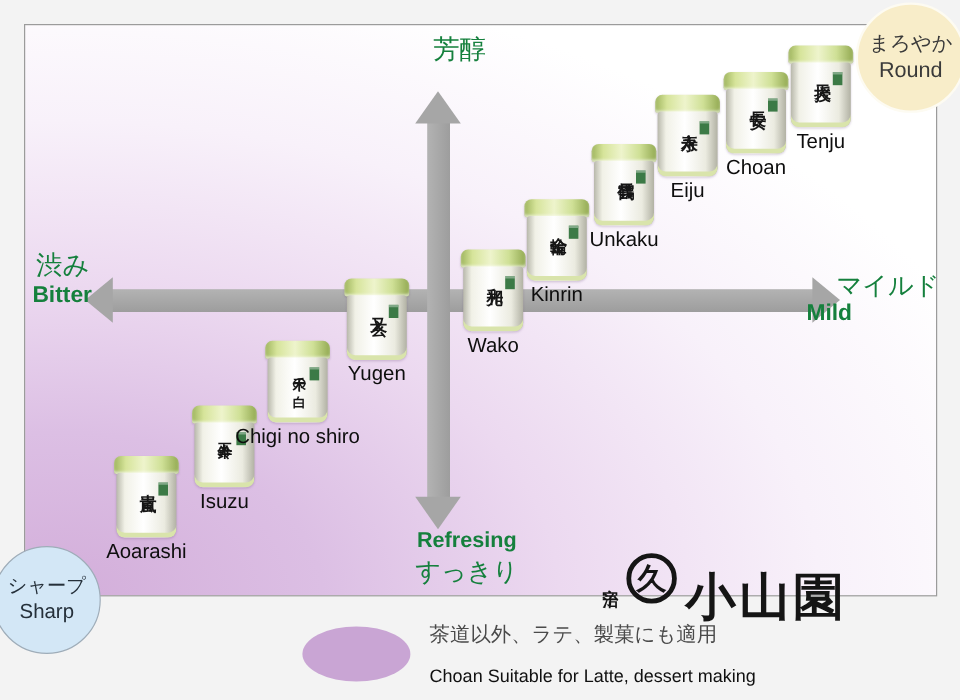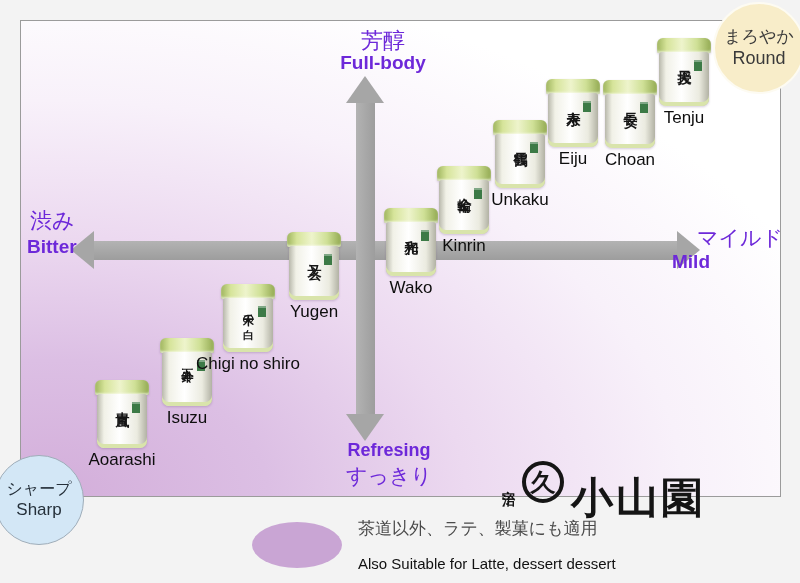--- a/index.html
+++ b/index.html
@@ -19,21 +19,21 @@
   .arrow-part { position:absolute; z-index:1; }
   .h-shaft { left:93px; top:241px; width:585px; height:19px; background:linear-gradient(#b3b3b3,#9d9d9d); }
   .v-shaft { left:356px; top:102px; width:19px; height:318px; background:linear-gradient(90deg,#b3b3b3,#9d9d9d); }
   .head { width:0; height:0; }
   .head-left  { left:71px; top:231px; border-top:19px solid transparent; border-bottom:19px solid transparent; border-right:23px solid #a6a6a6; }
   .head-right { left:677px; top:231px; border-top:19px solid transparent; border-bottom:19px solid transparent; border-left:23px solid #a6a6a6; }
   .head-up    { left:346px; top:76px;  border-left:19px solid transparent; border-right:19px solid transparent; border-bottom:27px solid #a6a6a6; }
   .head-down  { left:346px; top:414px; border-left:19px solid transparent; border-right:19px solid transparent; border-top:27px solid #a6a6a6; }
 
   
-  .axis-label { position:absolute; z-index:2; color:#6d28d9; white-space:nowrap; }
+  .axis-label { position:absolute; z-index:2; color:#15803d; white-space:nowrap; }
   .jp-big { font-size:22px; }
   .en-bold { font-size:19px; font-weight:bold; }
   .lbl-top-jp   { left:383px; top:26px;  transform:translateX(-50%); }
   .lbl-top-en   { left:383px; top:52px;  transform:translateX(-50%); }
   .lbl-left-jp  { left:30px;  top:206px; }
   .lbl-left-en  { left:27px;  top:236px; }
   .lbl-right-jp { left:697px; top:224px; font-size:21px; }
   .lbl-right-en { left:672px; top:251px; }
   .lbl-bot-en   { left:389px; top:440px; transform:translateX(-50%); font-size:18px; }
   .lbl-bot-jp   { left:389px; top:462px; transform:translateX(-50%); font-size:21px; }
@@ -94,21 +94,20 @@
   <div class="chart-box"></div>
 
   <div class="arrow-part h-shaft"></div>
   <div class="arrow-part v-shaft"></div>
   <div class="arrow-part head head-left"></div>
   <div class="arrow-part head head-right"></div>
   <div class="arrow-part head head-up"></div>
   <div class="arrow-part head head-down"></div>
 
   <div class="axis-label jp-big lbl-top-jp">芳醇</div>
-  <div class="axis-label en-bold lbl-top-en">Full-body</div>
   <div class="axis-label jp-big lbl-left-jp">渋み</div>
   <div class="axis-label en-bold lbl-left-en">Bitter</div>
   <div class="axis-label lbl-right-jp">マイルド</div>
   <div class="axis-label en-bold lbl-right-en">Mild</div>
   <div class="axis-label en-bold lbl-bot-en">Refresing</div>
   <div class="axis-label jp-big lbl-bot-jp">すっきり</div>
 
   <div class="corner-circle round-circle">
     <span class="c-jp">まろやか</span>
     <span class="c-en">Round</span>
@@ -200,21 +199,21 @@
     <div class="can">
       <div class="lid"></div>
       <div class="can-body">
         <div class="seal"></div>
         <div class="kanji" style="font-size: 14px;">永寿</div>
       </div>
     </div>
     <div class="p-label">Eiju</div>
   </div>
 
-  <div class="product" style="left: 603px; top: 60px; margin-top: 20px;">
+  <div class="product" style="left: 603px; top: 60px;">
     <div class="can">
       <div class="lid"></div>
       <div class="can-body">
         <div class="seal"></div>
         <div class="kanji" style="font-size: 14px;">長安</div>
       </div>
     </div>
     <div class="p-label">Choan</div>
   </div>
 
@@ -233,17 +232,17 @@
   <div class="logo">
     <span class="logo-uji">宇治</span>
     <span class="logo-circle">久</span>
     <span class="logo-name">小山園</span>
   </div>
 
   <div class="footnote">
     <div class="fn-ellipse"></div>
     <div class="fn-text">
       <span class="fn-jp">茶道以外、ラテ、製菓にも適用</span>
-      <span class="fn-en">Also Suitable for Latte, dessert dessert</span>
+      <span class="fn-en">Choan Suitable for Latte, dessert making</span>
     </div>
   </div>
 
 </div>
 
 </body></html>

